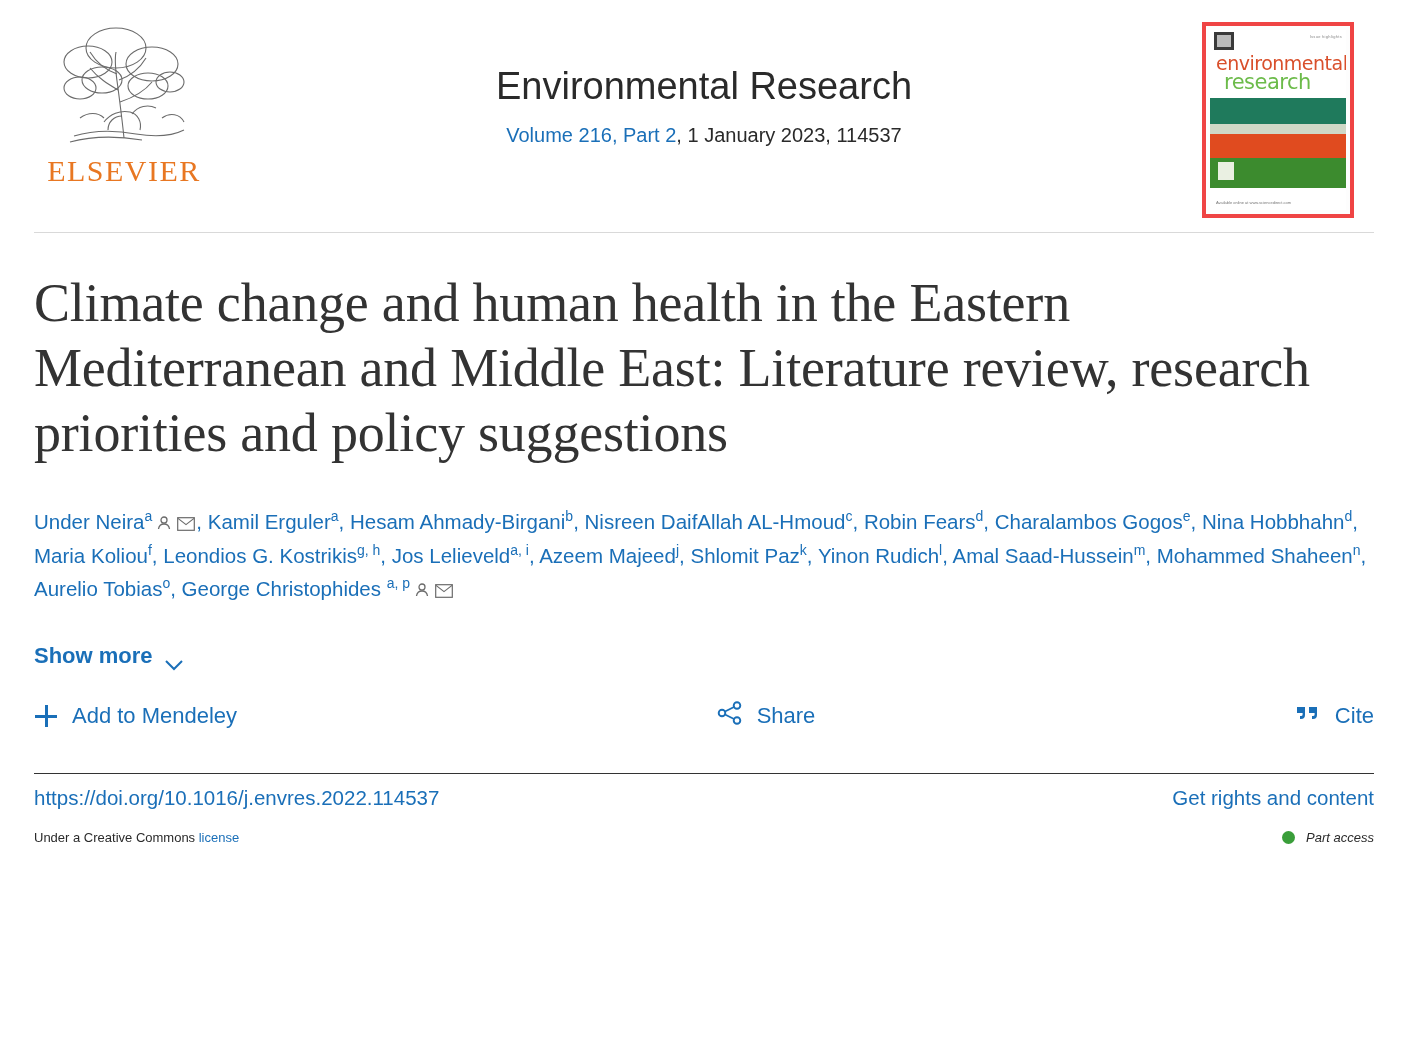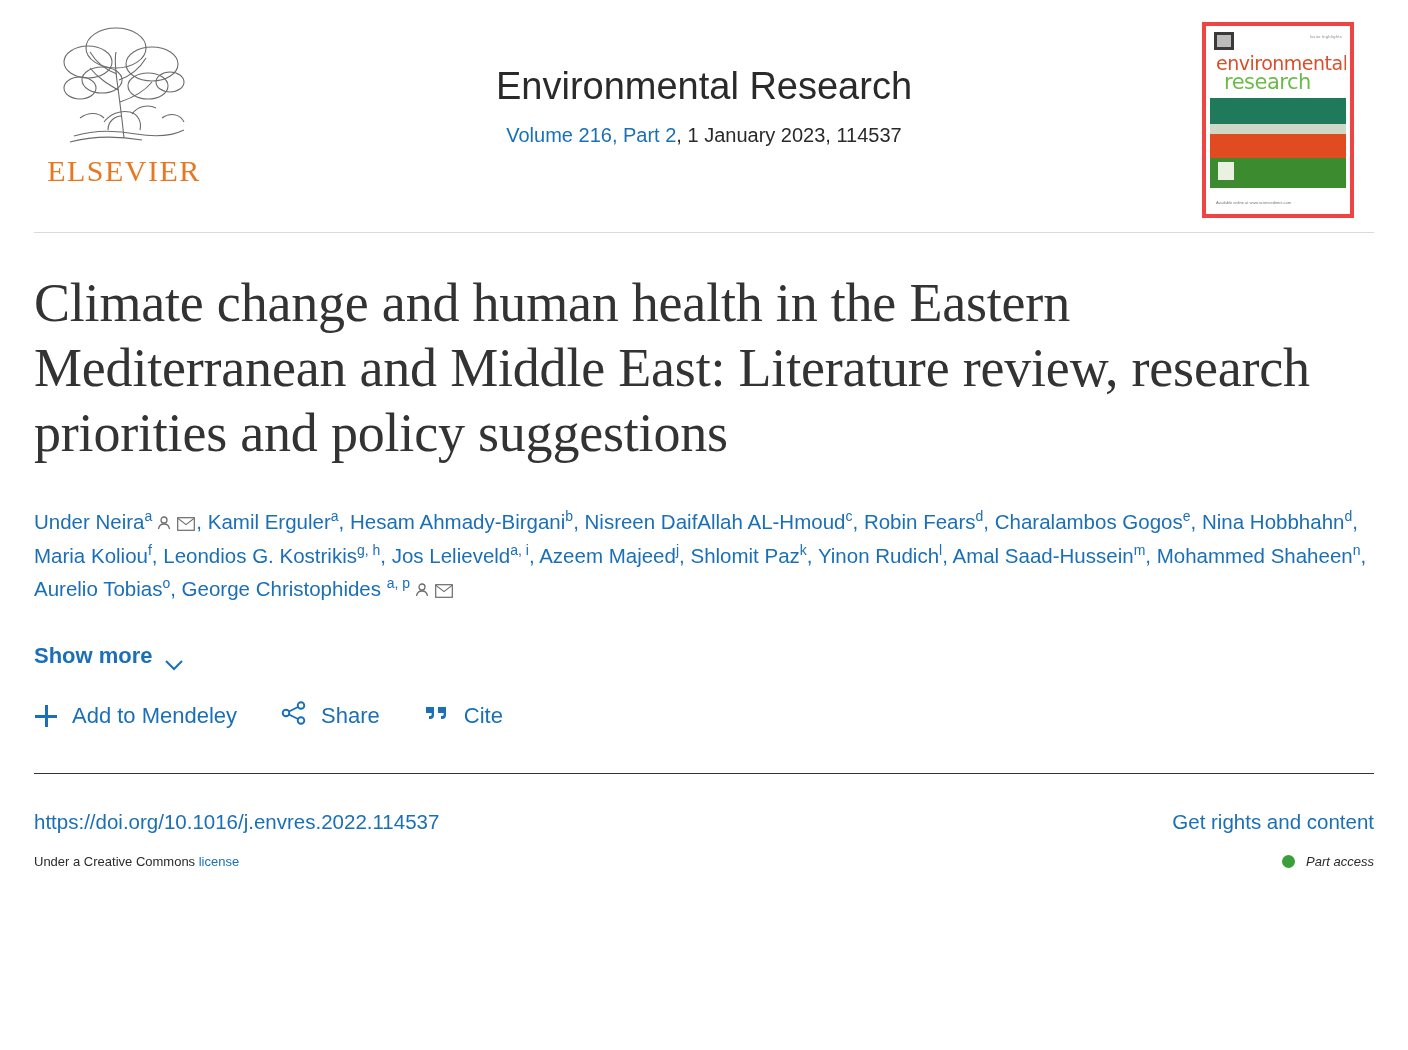--- a/index.html
+++ b/index.html
@@ -200,20 +200,21 @@
   }
 
   
   .actions {
     margin-top: 32px;
     display: flex;
     align-items: center;
     gap: 44px;
     color: #1a6fb8;
     font-size: 22px;
+    justify-content: space-between;
   }
   .action {
     display: inline-flex;
     align-items: center;
     gap: 14px;
     cursor: pointer;
     color: #1a6fb8;
   }
   .plus-icon {
     display:inline-block;
@@ -231,21 +232,21 @@
   
   .footer-divider {
     height: 1px;
     background: #333333;
     margin-top: 42px;
   }
   .footer-row {
     display: flex;
     justify-content: space-between;
     align-items: baseline;
-    margin-top: 36px;
+    margin-top: 12px;
     font-size: 20.5px;
   }
   .doi { color: #1a6fb8; }
   .rights { color: #1a6fb8; }
   .footer-row2 {
     display: flex;
     justify-content: space-between;
     align-items: flex-start;
     margin-top: 20px;
     font-size: 13px;

